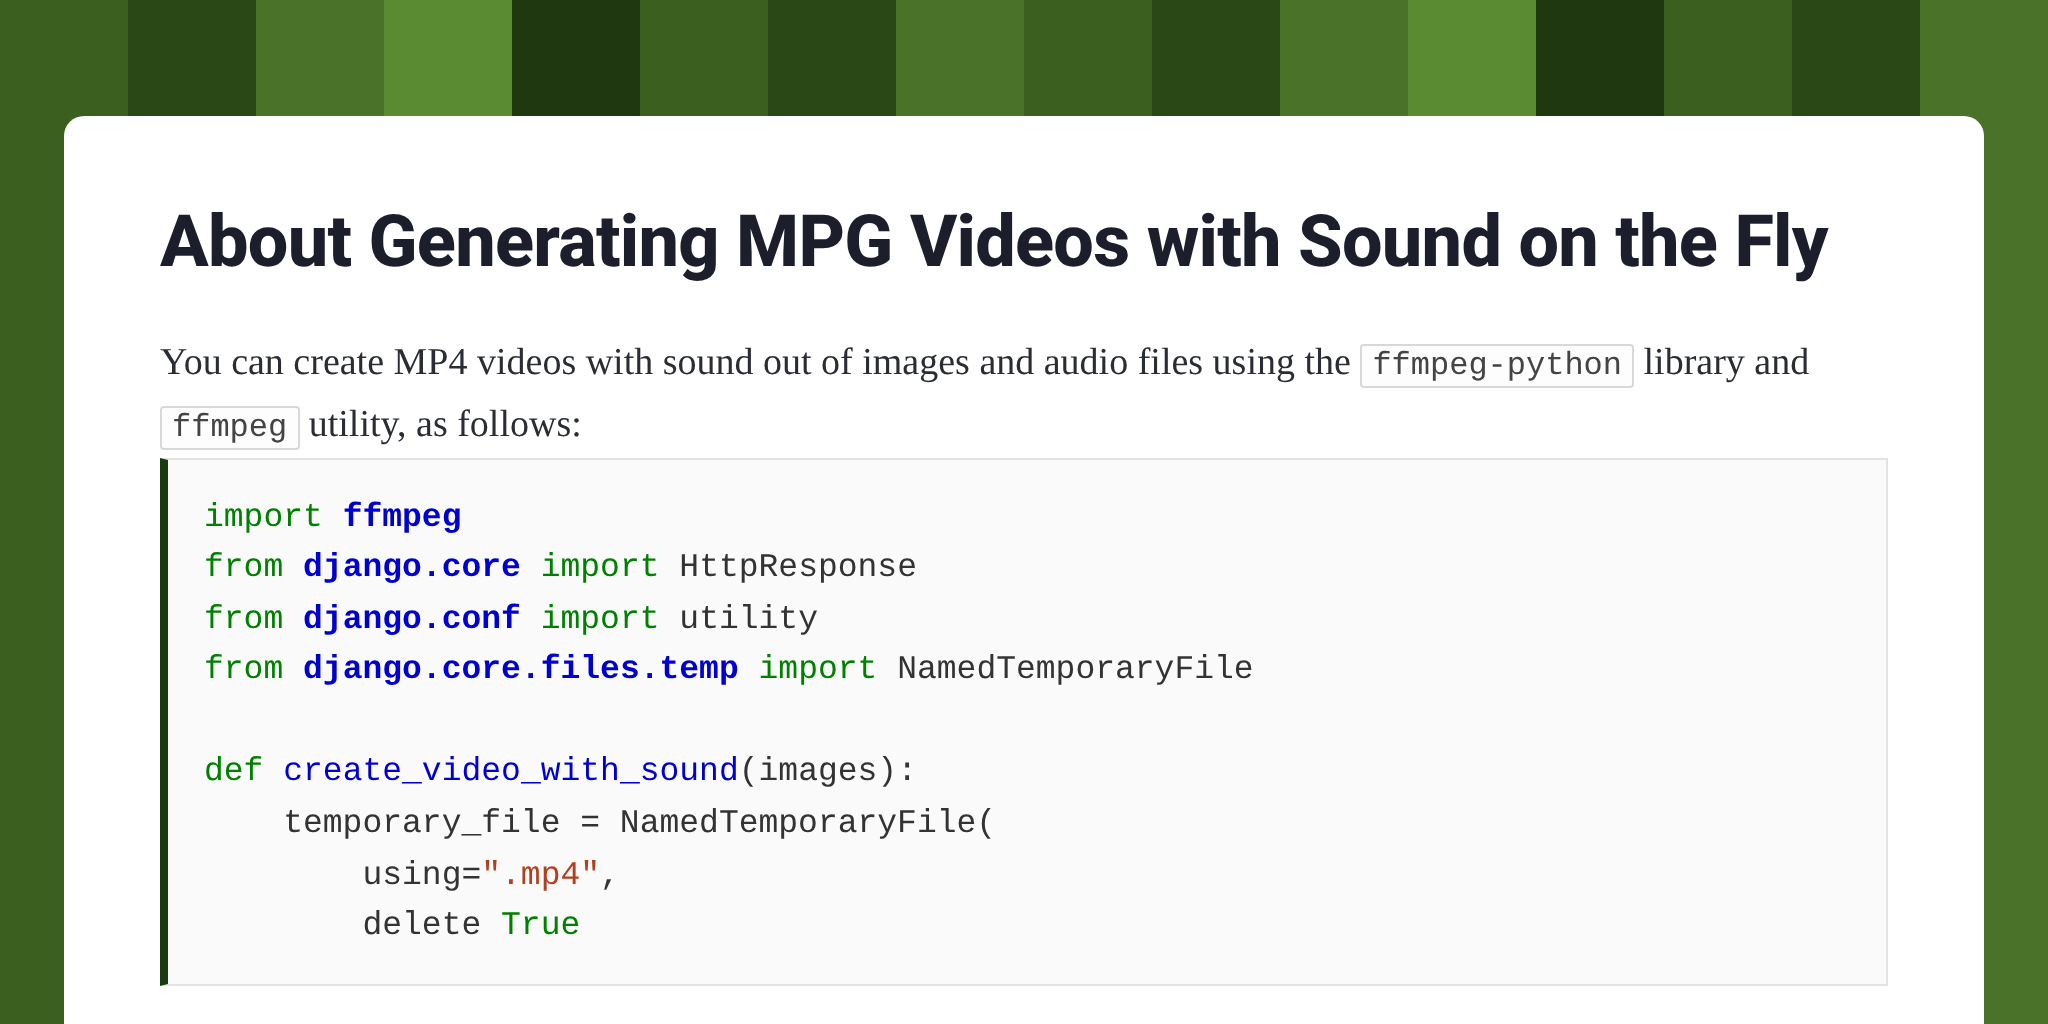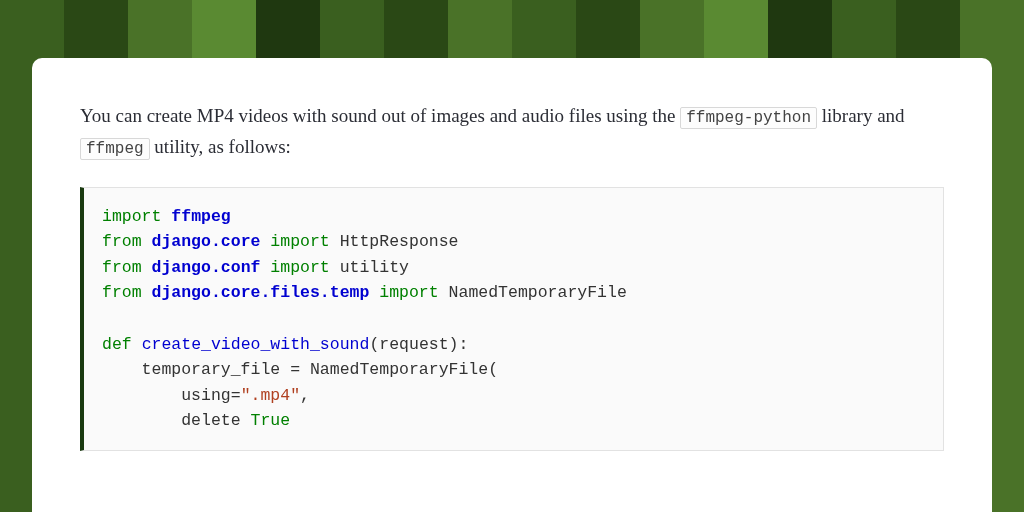--- a/index.html
+++ b/index.html
@@ -40,21 +40,20 @@
     line-height: 1.22;
     color: #1c1f2b;
     margin-bottom: 22px;
     font-family: -apple-system, BlinkMacSystemFont, "Segoe UI", Roboto, sans-serif;
     letter-spacing: -0.01em;
   }
   .intro {
     font-size: 19px;
     line-height: 1.65;
     color: #2b2d35;
-    margin-bottom: 24px;
     font-family: Georgia, "Times New Roman", serif;
   }
   code.inline {
     font-family: "SFMono-Regular", Consolas, "Liberation Mono", Menlo, monospace;
     font-size: 16px;
     background: #fdfdfd;
     border: 1px solid #d8d8d8;
     padding: 1px 5px;
     border-radius: 2px;
     color: #444;
@@ -204,27 +203,28 @@
     <div class="d1"></div>
     <div class="d2"></div>
     <div class="d3"></div>
     <div class="d4"></div>
     <div class=""></div>
     <div class="d1"></div>
     <div class="d2"></div>
   </div>
 
 <div class="card">
+  <h1>About Generating MPG Videos with Sound on the Fly</h1>
 
   <p class="intro">
     <span>You can create MP4 videos with sound out of images and audio files using the </span><code class="inline">ffmpeg-python</code><span> library and </span><code class="inline">ffmpeg</code><span> utility, as follows:</span>
   </p>
 
   <div class="codeblock"><span class="kw">import</span> <span class="nn">ffmpeg</span>
 <span class="kw">from</span> <span class="nn">django.core</span> <span class="kw">import</span><span> HttpResponse</span>
 <span class="kw">from</span> <span class="nn">django.conf</span> <span class="kw">import</span><span> utility</span>
 <span class="kw">from</span> <span class="nn">django.core.files.temp</span> <span class="kw">import</span><span> NamedTemporaryFile</span>
 
-<span class="kw">def</span> <span class="fn">create_video_with_sound</span><span>(request):</span>
+<span class="kw">def</span> <span class="fn">create_video_with_sound</span><span>(images):</span>
 <span>    temporary_file = NamedTemporaryFile(</span>
 <span>        using=</span><span class="str">".mp4"</span><span>,</span>
 <span>        delete </span><span class="kw">True</span></div>
 </div>
 
 </body></html>

